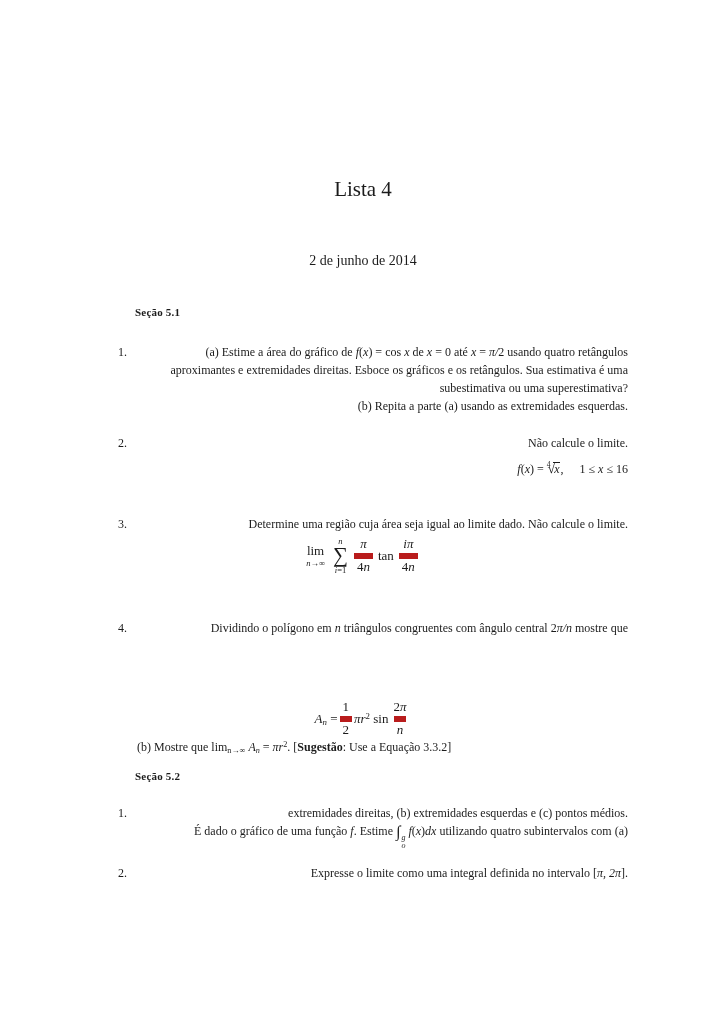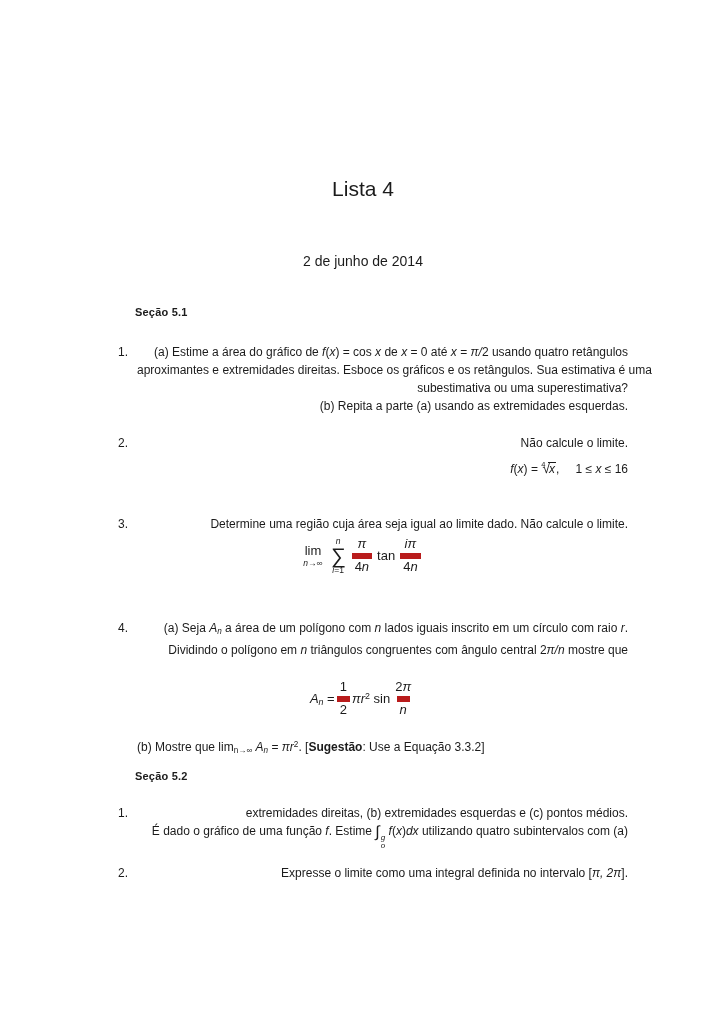--- a/index.html
+++ b/index.html
@@ -1,19 +1,19 @@
 <!DOCTYPE html>
 <html><head>
 <meta charset="utf-8">
 <style>
   html,body{margin:0;padding:0;background:#ffffff;}
   .page{
     position:relative;width:725px;height:898px;margin:0 auto;
     background:#ffffff;color:#1b1b1b;
-    font-family:Liberation Sans, sans-serif;
+    font-family:Liberation Serif, serif;
     font-size:12px;overflow:hidden;
   }
   .doc-title{position:absolute;left:118px;width:490px;top:177px;text-align:center;font-size:21px;}
   .doc-date{position:absolute;left:118px;width:490px;top:253px;text-align:center;font-size:14px;}
   .section-heading{position:absolute;left:135px;font-size:11px;font-weight:700;letter-spacing:.2px;}
   .item{position:absolute;left:118px;width:510px;line-height:18px;font-size:12px;}
   .no{position:absolute;left:0;top:0;}
   .lines{margin-left:19px;text-align:right;}
   .line{white-space:nowrap;}
   .subline{position:absolute;left:137px;white-space:nowrap;font-size:12px;line-height:18px;}
@@ -104,26 +104,25 @@
     <span class="fn">tan</span>
     <span class="frac">
       <span class="num"><span class="seg-i">iπ</span></span>
       <span class="den"><span class="seg-r">4</span><span class="seg-i">n</span></span>
     </span>
   </div>
 
   <div class="item" style="top:619px">
     <span class="no">4.</span>
     <div class="lines">
-      <div class="line"><span class="seg-r">(a) Seja </span><span class="seg-i">A</span><span class="seg-msub">n</span><span class="seg-r"> a área de um polígono com </span><span class="seg-i">n</span><span class="seg-r"> lados iguais inscrito em um círculo com raio </span><span class="seg-i">r</span><span class="seg-r">.</span></div>
       <div class="line"><span class="seg-r">Dividindo o polígono em </span><span class="seg-i">n</span><span class="seg-r"> triângulos congruentes com ângulo central 2</span><span class="seg-i">π/n</span><span class="seg-r"> mostre que</span></div>
     </div>
   </div>
 
-  <div class="display" style="top:680px">
+  <div class="display" style="top:700px">
     <span><span class="seg-i">A</span><span class="seg-msub">n</span><span class="seg-r"> = </span></span>
     <span class="frac">
       <span class="num"><span class="seg-r">1</span></span>
       <span class="den"><span class="seg-r">2</span></span>
     </span>
     <span><span class="seg-i">πr</span><span class="seg-sup">2</span><span class="seg-r"> sin</span></span>
     <span class="frac">
       <span class="num"><span class="seg-r">2</span><span class="seg-i">π</span></span>
       <span class="den"><span class="seg-i">n</span></span>
     </span>

